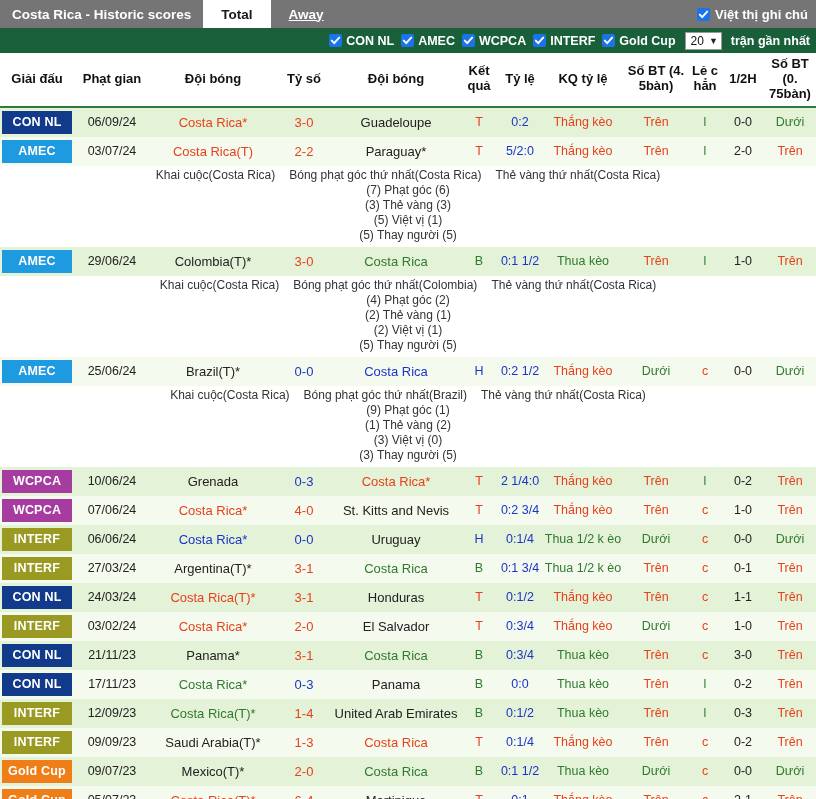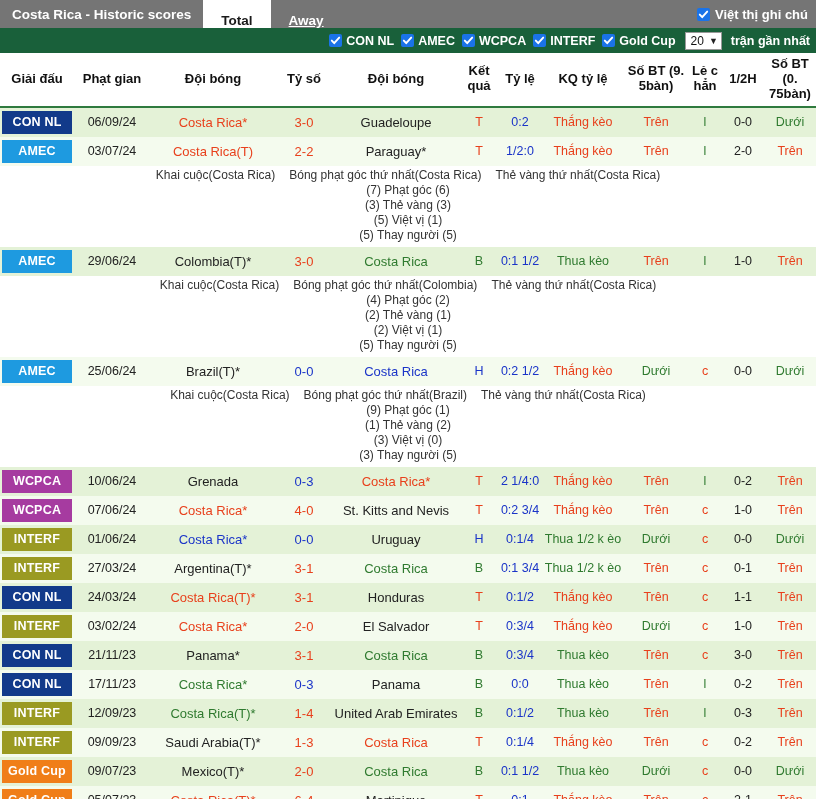--- a/index.html
+++ b/index.html
@@ -21,21 +21,21 @@
   }
   .titlebar .title {
     color: #ffffff;
     font-size: 13.5px;
     font-weight: bold;
     padding: 0 12px;
     display: flex; align-items: center;
     white-space: nowrap;
   }
   .tab {
-    display: flex; align-items: flex-end;
+    display: flex; align-items: center;
     padding: 0 18px;
     font-size: 13.5px;
     font-weight: bold;
     white-space: nowrap;
     cursor: pointer;
   }
   .tab.active { background: #ffffff; color: #1a1a1a; }
   .tab.inactive { color: #ffffff; text-decoration: underline; }
 
   .notecheck {
@@ -235,21 +235,21 @@
     <thead>
       <tr>
         <th>Giải đấu</th>
         <th>Phạt gian</th>
         <th>Đội bóng</th>
         <th>Tỷ số</th>
         <th>Đội bóng</th>
         <th>Kết quả</th>
         <th>Tỷ lệ</th>
         <th>KQ tỷ lệ</th>
-        <th>Số BT (9. 5bàn)</th>
+        <th>Số BT (4. 5bàn)</th>
         <th>Lẻ c hẳn</th>
         <th>1/2H</th>
         <th>Số BT (0. 75bàn)</th>
       </tr>
     </thead>
     <tbody id="tbody">
         <tr class="r-even">
           <td class="league">
             <span class="badge" style="background: rgb(18, 58, 138);">CON NL</span>
           </td>
@@ -267,21 +267,21 @@
         </tr>
         <tr class="r-odd">
           <td class="league">
             <span class="badge" style="background: rgb(30, 154, 224);">AMEC</span>
           </td>
           <td class="c-dark c-dark">03/07/24</td>
           <td class="teamA c-red">Costa Rica(T)</td>
           <td class="score c-red">2-2</td>
           <td class="teamB c-dark">Paraguay*</td>
           <td class=" c-red">T</td>
-          <td class=" c-blue">1/2:0</td>
+          <td class=" c-blue">5/2:0</td>
           <td class=" c-red" style="white-space: normal;">Thắng kèo</td>
           <td class=" c-red">Trên</td>
           <td class=" c-green">l</td>
           <td class=" c-dark">2-0</td>
           <td class=" c-red">Trên</td>
         </tr>
         <tr class="note">
           <td colspan="12">
             <div class="note-head">
               <span>Khai cuộc(Costa Rica)</span>
@@ -381,21 +381,21 @@
           <td class=" c-red" style="white-space: normal;">Thắng kèo</td>
           <td class=" c-red">Trên</td>
           <td class=" c-red">c</td>
           <td class=" c-dark">1-0</td>
           <td class=" c-red">Trên</td>
         </tr>
         <tr class="r-even">
           <td class="league">
             <span class="badge" style="background: rgb(154, 154, 34);">INTERF</span>
           </td>
-          <td class="c-dark c-dark">01/06/24</td>
+          <td class="c-dark c-dark">06/06/24</td>
           <td class="teamA c-blue">Costa Rica*</td>
           <td class="score c-blue">0-0</td>
           <td class="teamB c-dark">Uruguay</td>
           <td class=" c-blue">H</td>
           <td class=" c-blue">0:1/4</td>
           <td class=" c-green" style="white-space: normal;">Thua 1/2 k èo</td>
           <td class=" c-green">Dưới</td>
           <td class=" c-red">c</td>
           <td class=" c-dark">0-0</td>
           <td class=" c-green">Dưới</td>

